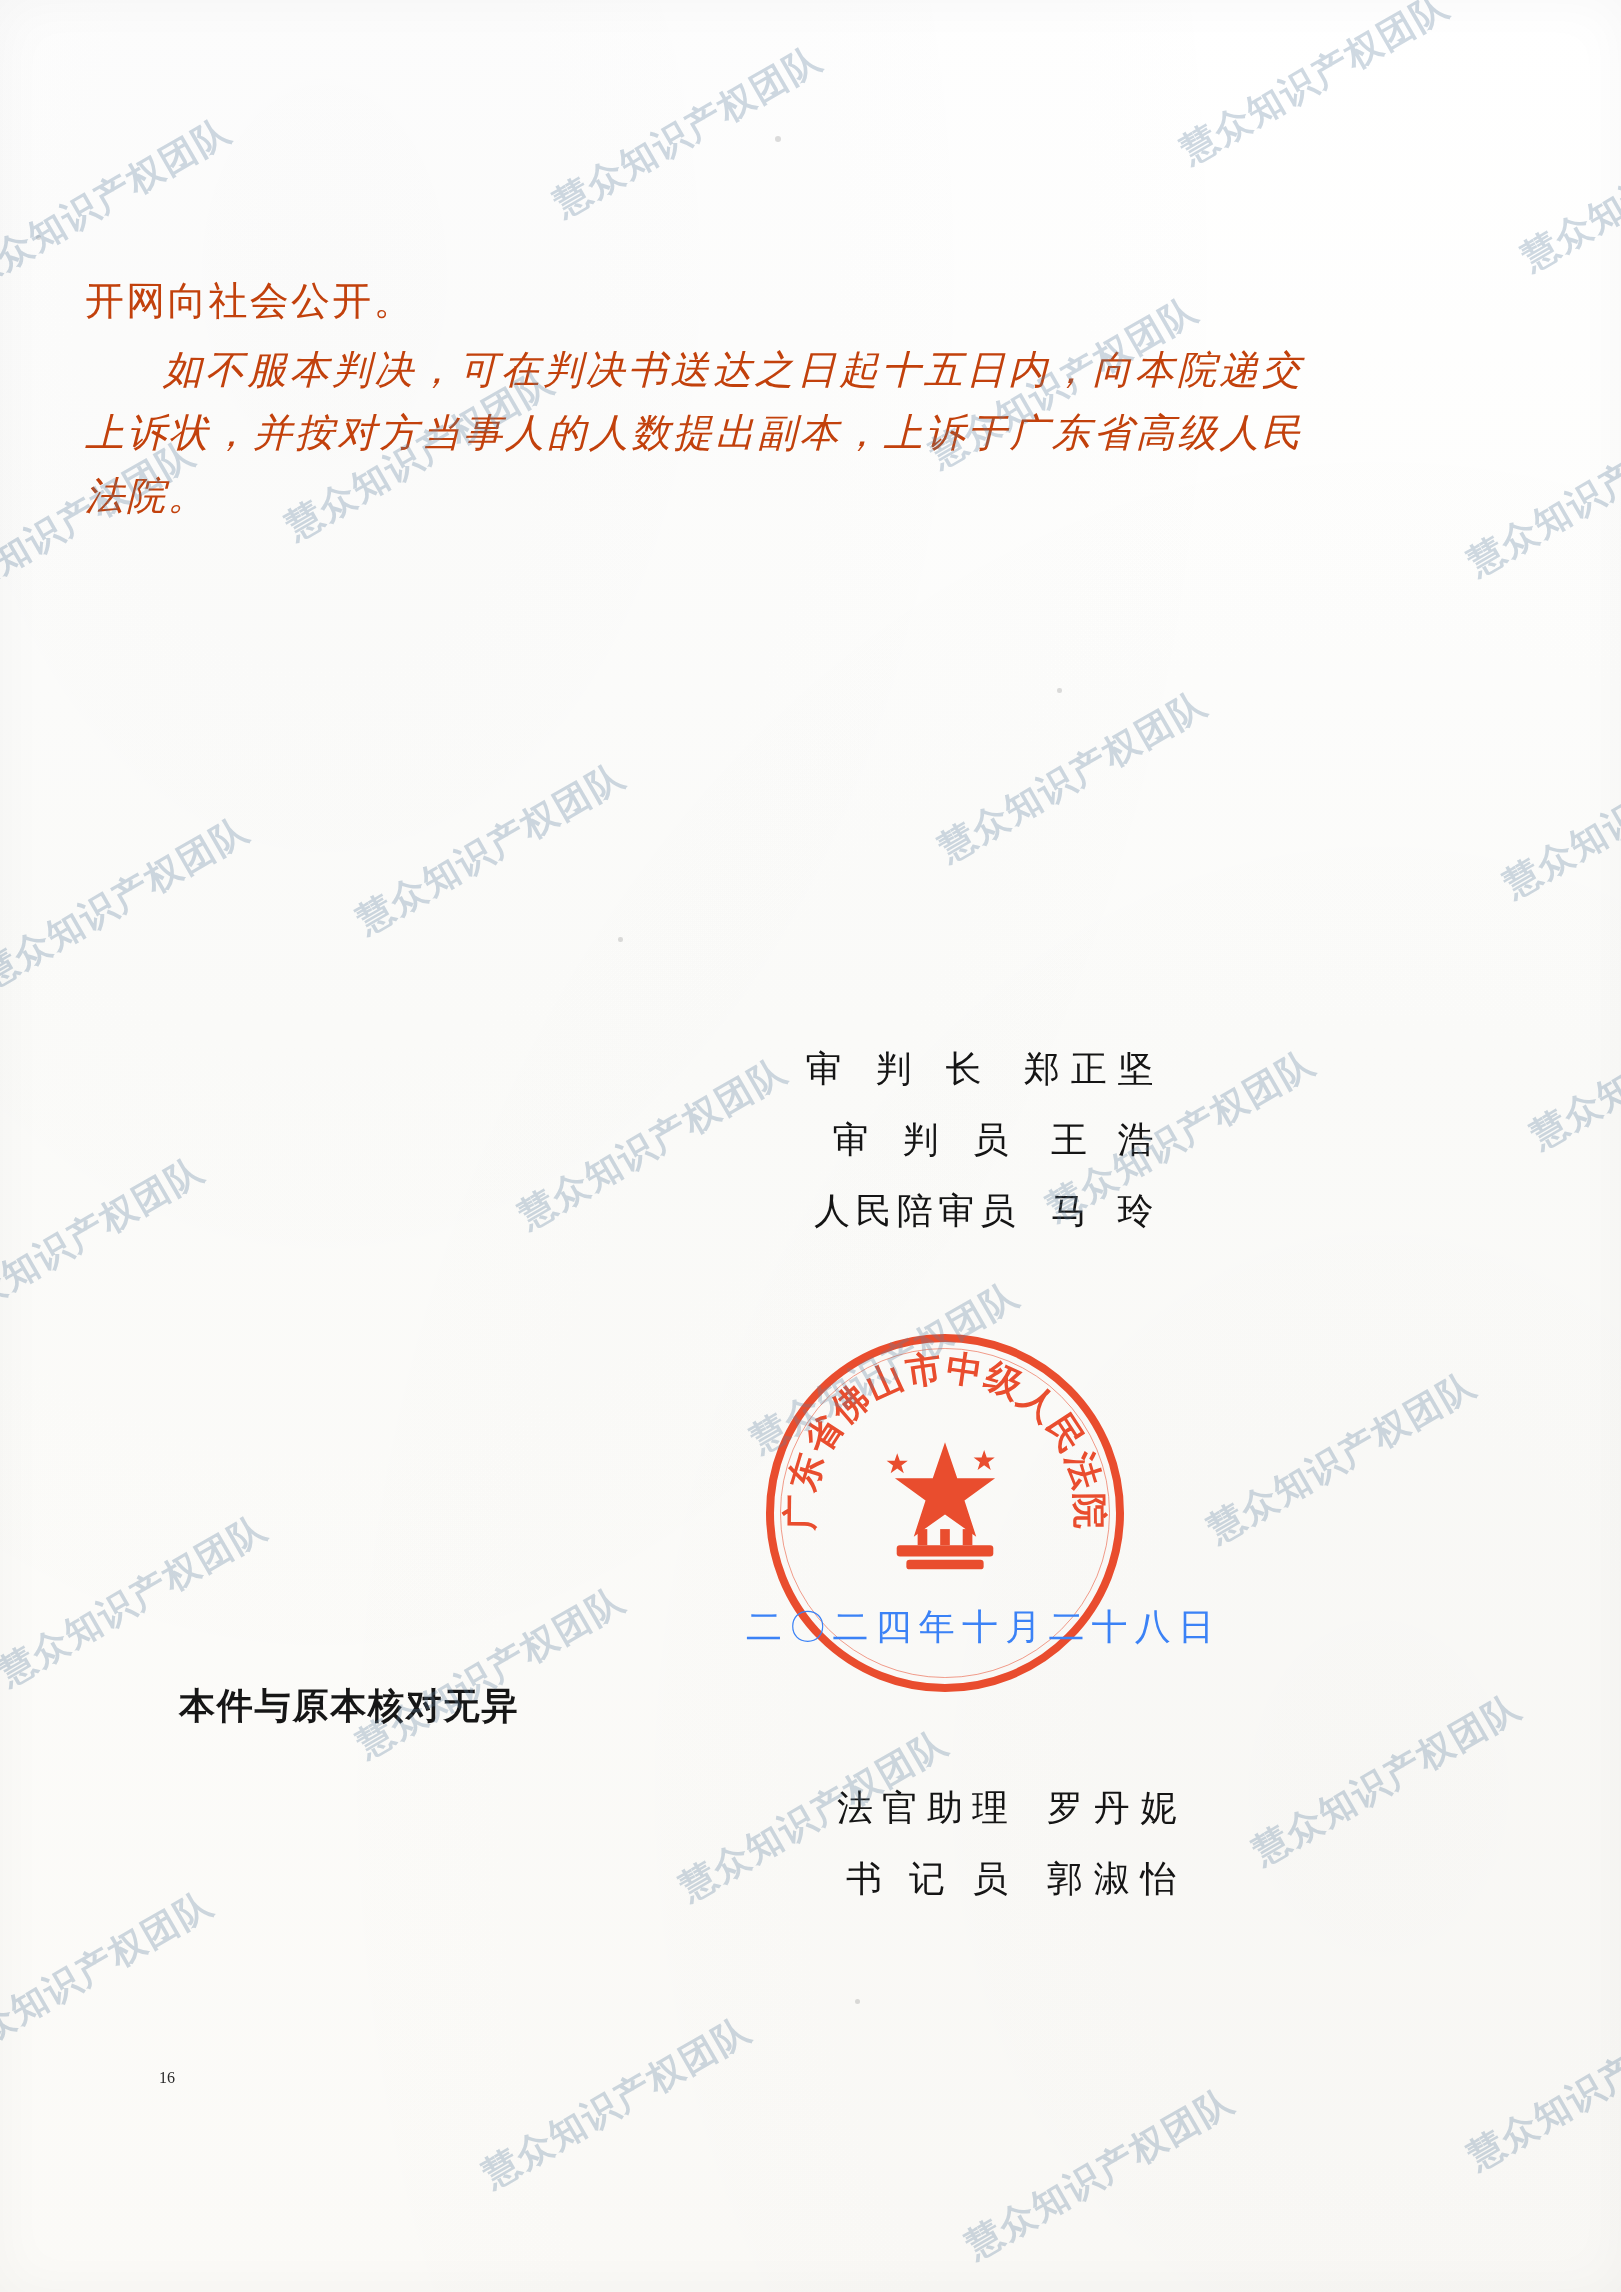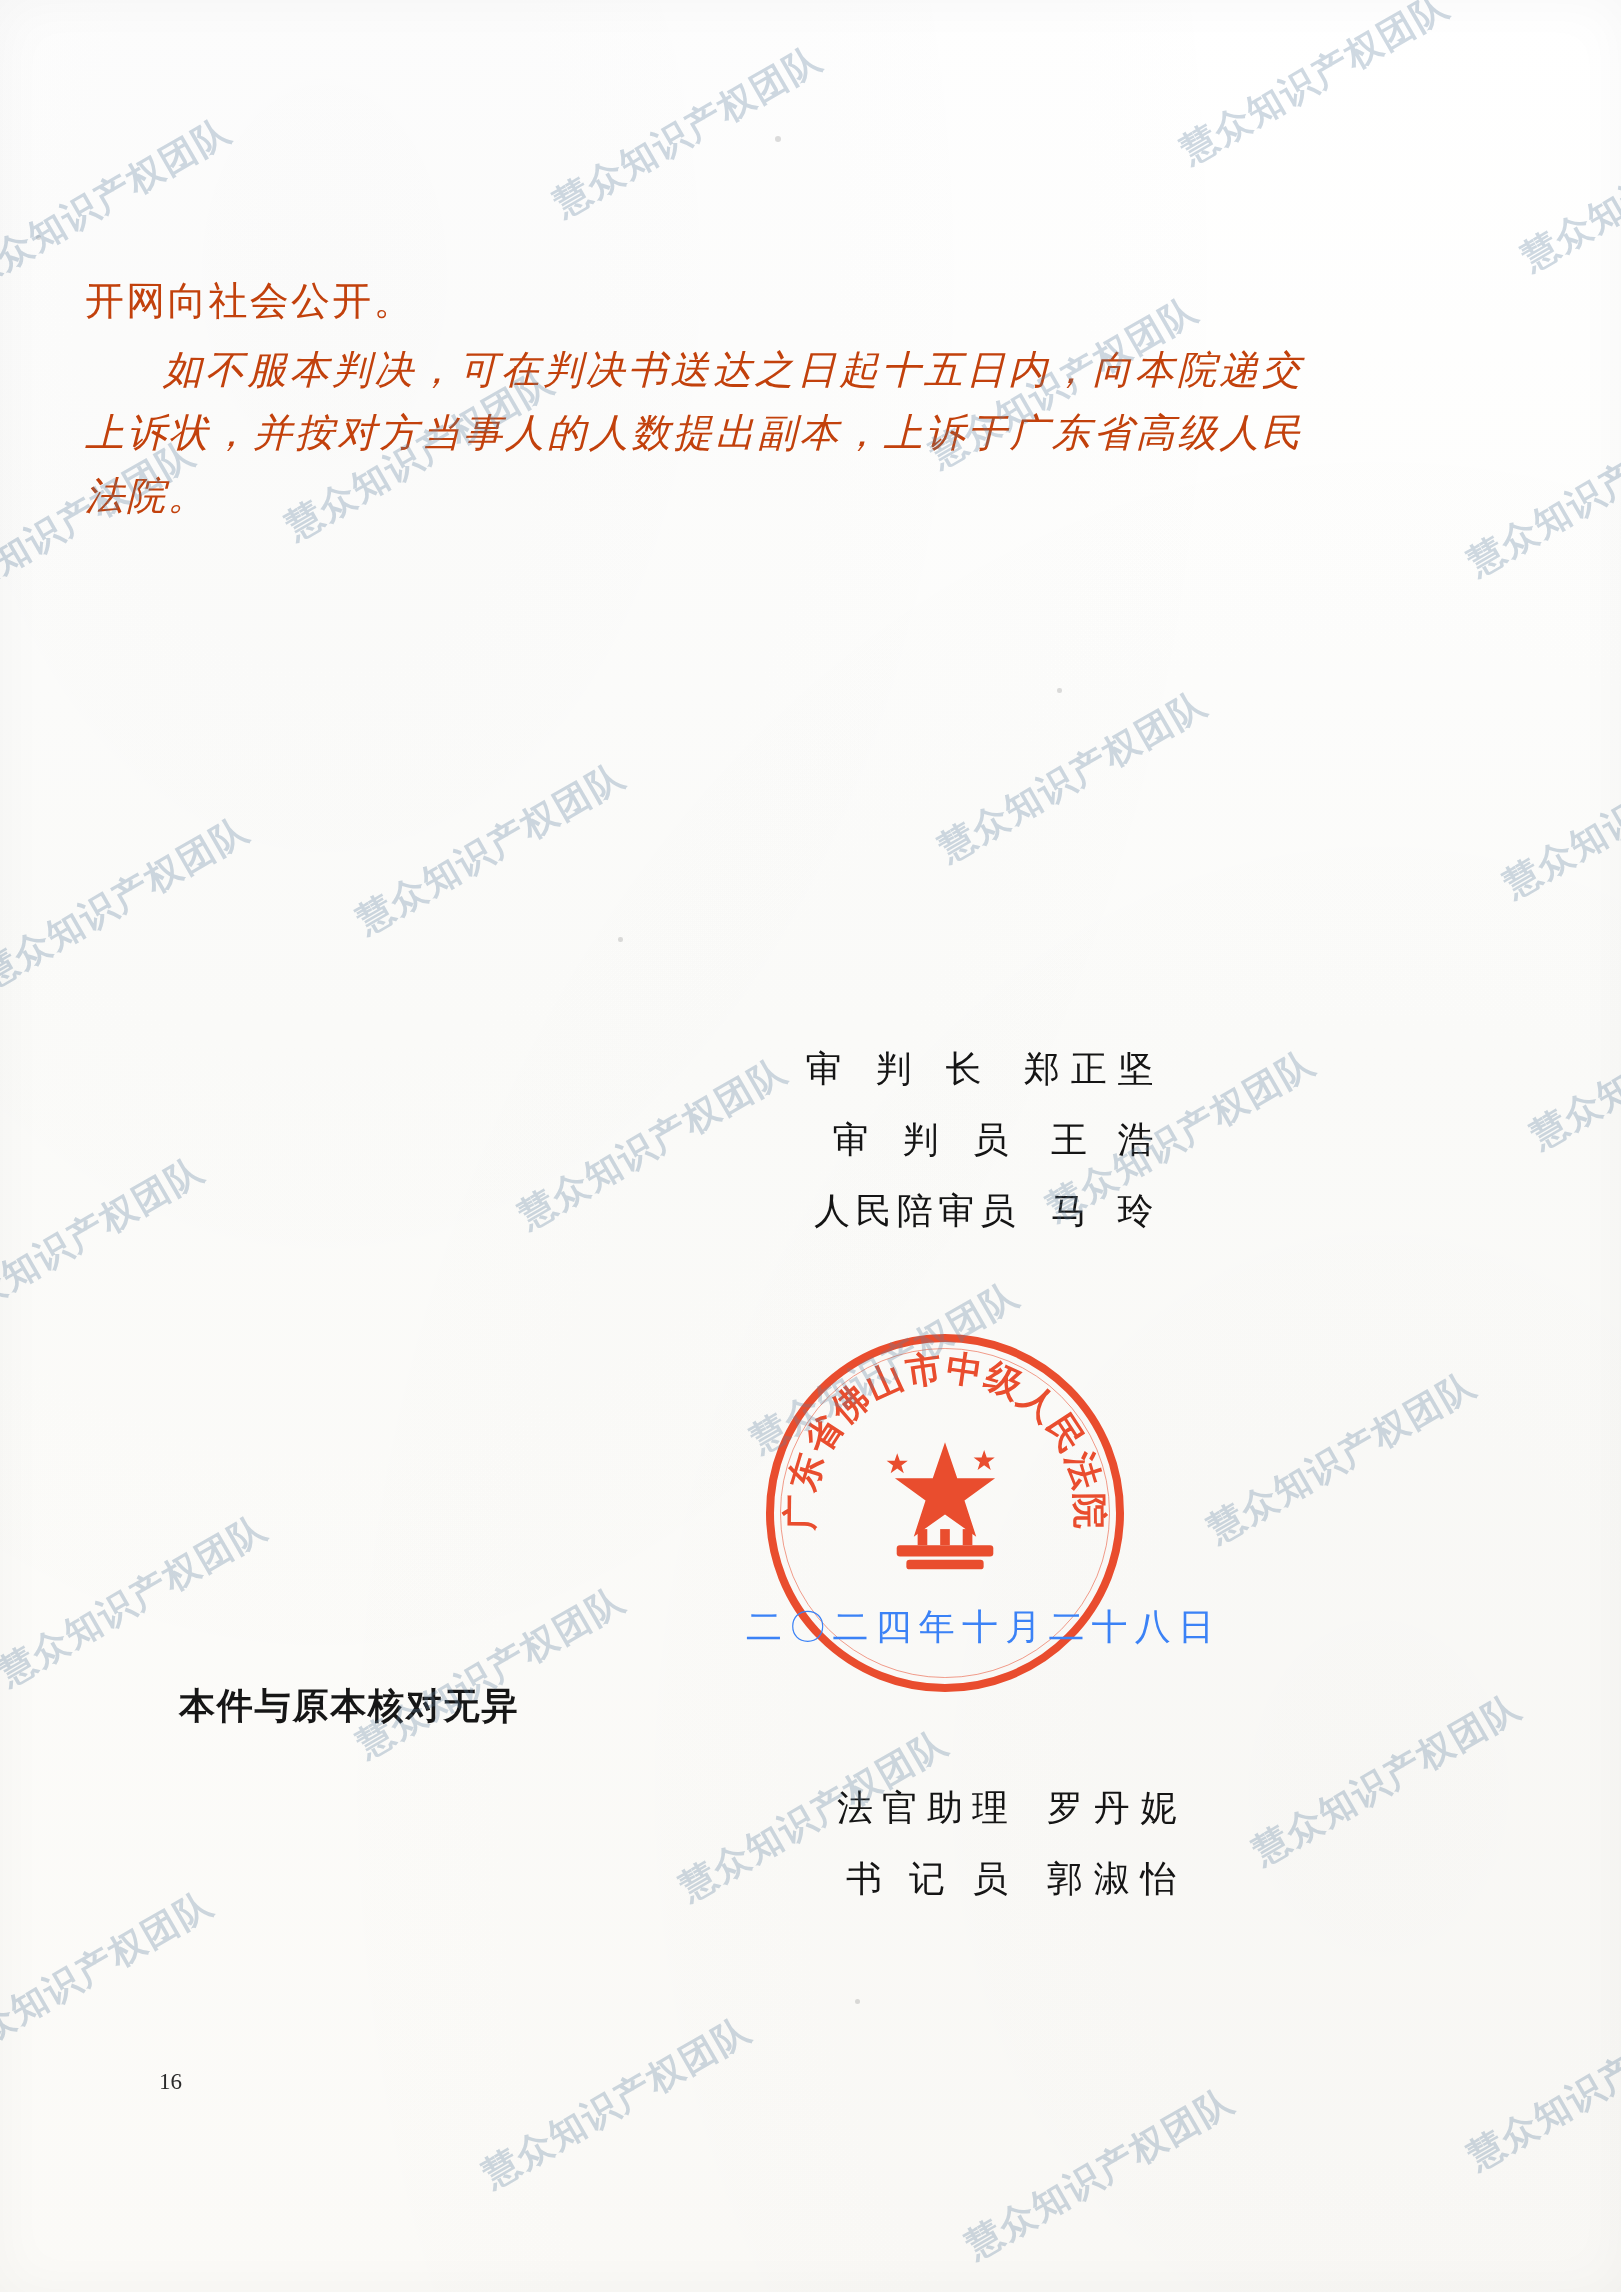--- a/index.html
+++ b/index.html
@@ -122,21 +122,21 @@
     min-width: 188px;
     letter-spacing: 9px;
     margin-left: 41px;
   }
 
   
   .page-number {
     position: absolute;
     left: 159px;
     top: 2069px;
-    font-size: 23px;
+    font-size: 16px;
     color: #2a2a2a;
     font-family: "Liberation Serif", serif;
   }
 
   
   .seal {
     position: absolute;
     left: 766px;
     top: 1334px;
     width: 358px;

